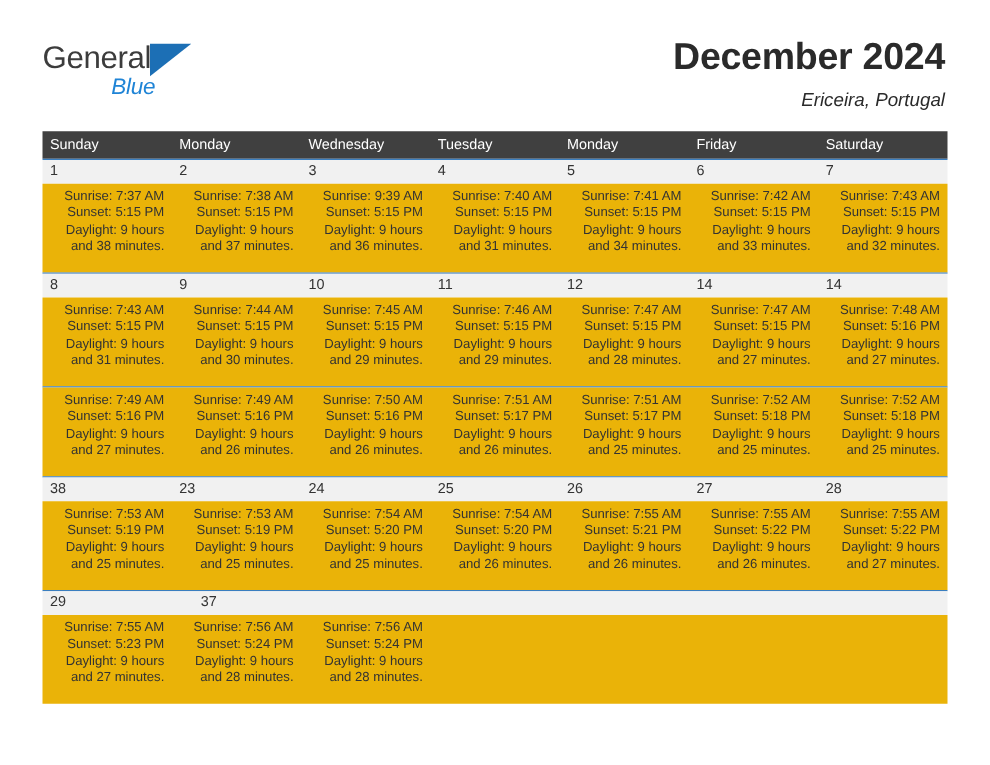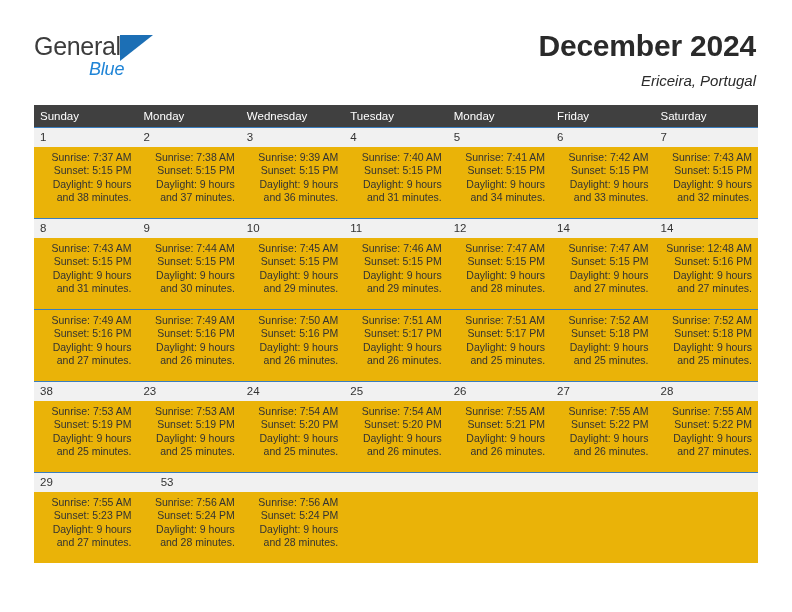--- a/index.html
+++ b/index.html
@@ -283,21 +283,21 @@
           <div class="detail-line">Daylight: 9 hours</div>
           <div class="detail-line">and 28 minutes.</div>
         </div>
         <div class="detail-cell">
           <div class="detail-line">Sunrise: 7:47 AM</div>
           <div class="detail-line">Sunset: 5:15 PM</div>
           <div class="detail-line">Daylight: 9 hours</div>
           <div class="detail-line">and 27 minutes.</div>
         </div>
         <div class="detail-cell">
-          <div class="detail-line">Sunrise: 12:48 AM</div>
+          <div class="detail-line">Sunrise: 7:48 AM</div>
           <div class="detail-line">Sunset: 5:16 PM</div>
           <div class="detail-line">Daylight: 9 hours</div>
           <div class="detail-line">and 27 minutes.</div>
         </div>
       </div>
     </div>
 
     <div class="week-row">
       <div class="detail-row">
         <div class="detail-cell">
@@ -397,21 +397,21 @@
           <div class="detail-line">Sunset: 5:22 PM</div>
           <div class="detail-line">Daylight: 9 hours</div>
           <div class="detail-line">and 27 minutes.</div>
         </div>
       </div>
     </div>
 
     <div class="week-row">
       <div class="daynum-row">
         <div class="daynum-cell">29</div>
-        <div class="daynum-cell">53</div>
+        <div class="daynum-cell">37</div>
         <div class="daynum-cell"></div>
         <div class="daynum-cell"></div>
         <div class="daynum-cell"></div>
         <div class="daynum-cell"></div>
       </div>
       <div class="detail-row">
         <div class="detail-cell">
           <div class="detail-line">Sunrise: 7:55 AM</div>
           <div class="detail-line">Sunset: 5:23 PM</div>
           <div class="detail-line">Daylight: 9 hours</div>

